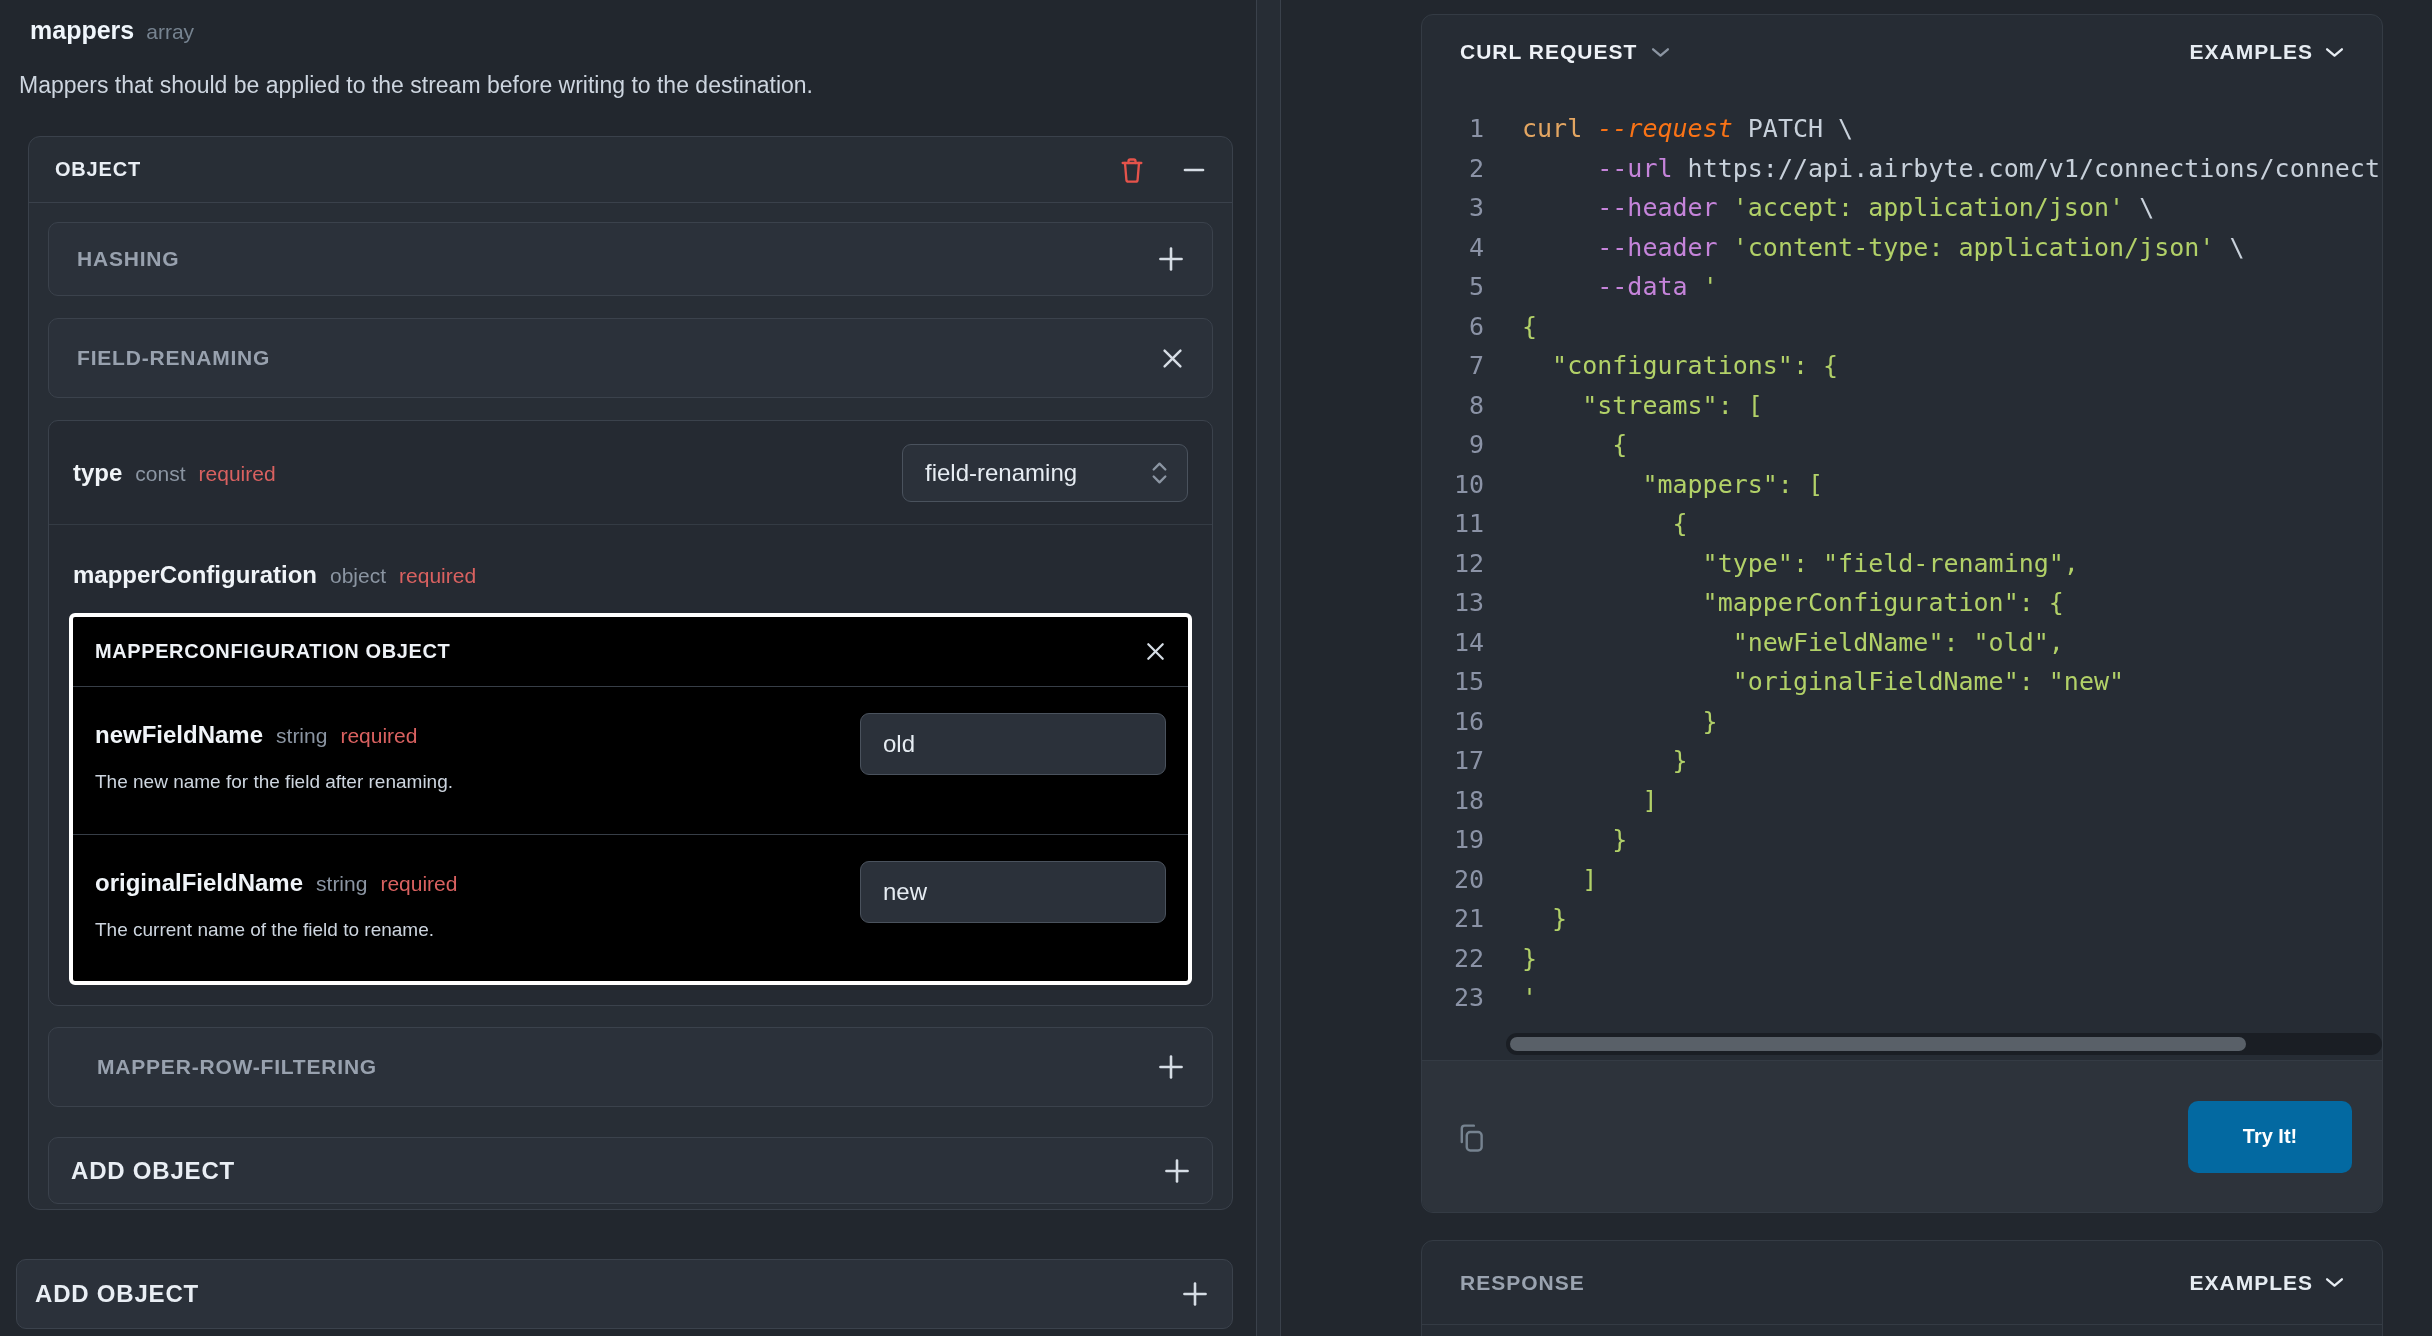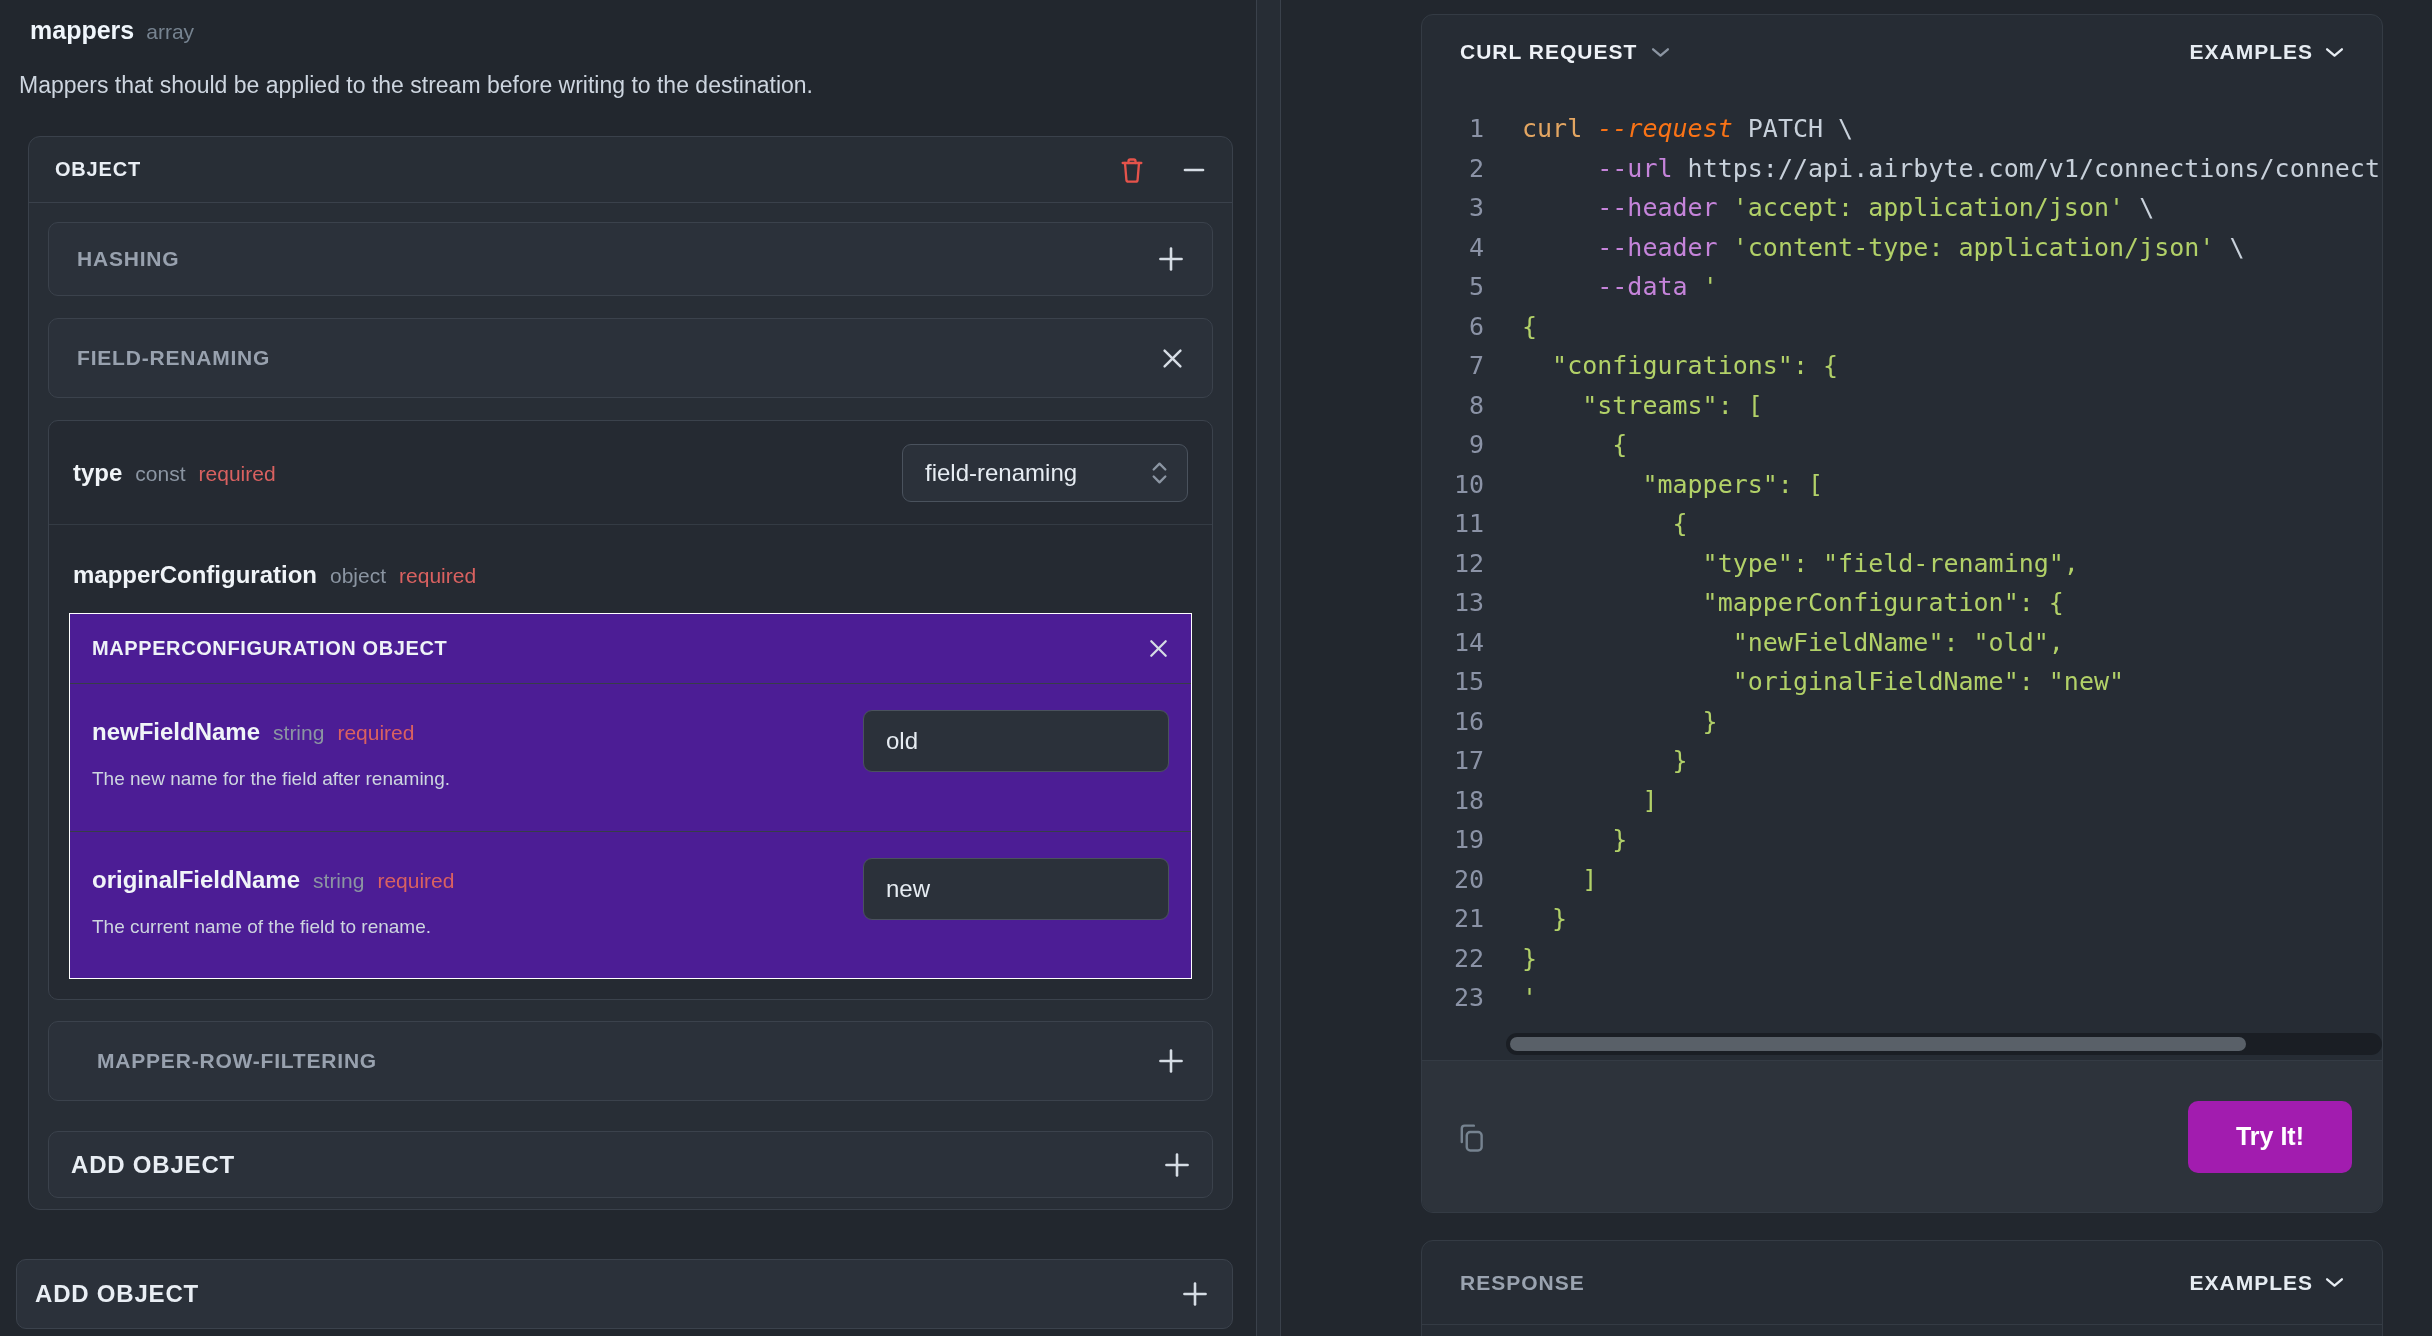--- a/index.html
+++ b/index.html
@@ -58,21 +58,21 @@
     width:286px; height:58px; background:#2b313a; border:1px solid #4a525d;
     border-radius:9px; display:flex; align-items:center; justify-content:space-between;
     padding:0 18px 0 22px; cursor:pointer;
   }
   .select-value { font-size:24px; color:#e6ecf2; }
 
   .config-section { padding:22px 20px 20px 20px; }
   .config-label { padding:14px 4px 24px 4px; }
 
   .card-nested {
-    background:#4c1d95; border:1px solid #ffffff; border-radius:0;
+    background:#000000; border:4px solid #ffffff; border-radius:6px;
   }
   .nested-header {
     height:70px; display:flex; align-items:center; justify-content:space-between;
     padding:0 22px; border-bottom:1px solid #373e47;
   }
   .nested-title { font-size:20px; font-weight:bold; letter-spacing:0.6px; color:#eef2f7; }
   .field-row {
     min-height:147px; display:flex; align-items:flex-start; justify-content:space-between;
     padding:22px 22px 20px 22px;
   }
@@ -125,22 +125,22 @@
     position:absolute; left:4px; top:4px; width:736px; height:14px;
     background:#596068; border-radius:7px;
   }
 
   .curl-footer {
     position:absolute; left:0; top:1045px; width:960px; height:152px;
     background:#2d333b; border-top:1px solid #343b44; border-radius:0 0 12px 12px;
     display:flex; align-items:center; justify-content:space-between; padding:0 30px 0 32px;
   }
   .try-btn {
-    width:164px; height:72px; background:#a21caf; border:none; border-radius:10px;
-    color:#ffffff; font-size:25px; font-weight:bold; cursor:pointer;
+    width:164px; height:72px; background:#0369a1; border:none; border-radius:10px;
+    color:#ffffff; font-size:20px; font-weight:bold; cursor:pointer;
     font-family:"Liberation Sans", sans-serif;
   }
 
   .response-card {
     left:1421px; top:1240px; width:962px; height:150px;
     background:#262c34; border:1px solid #343b44; border-radius:12px;
   }
   .response-card .panel-header { height:84px; border-bottom:1px solid #343b44; }
 </style>
 </head>

